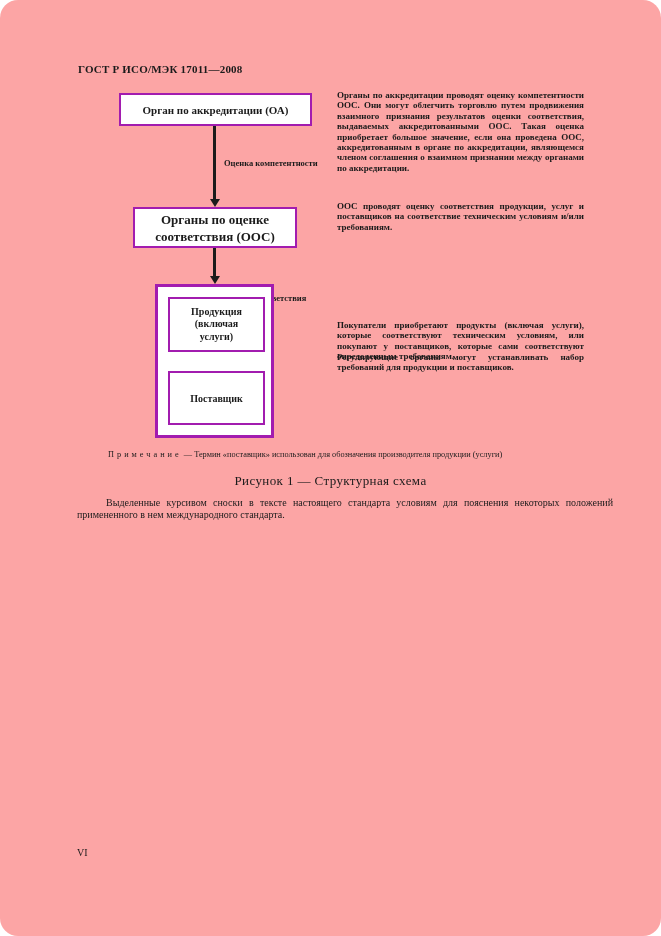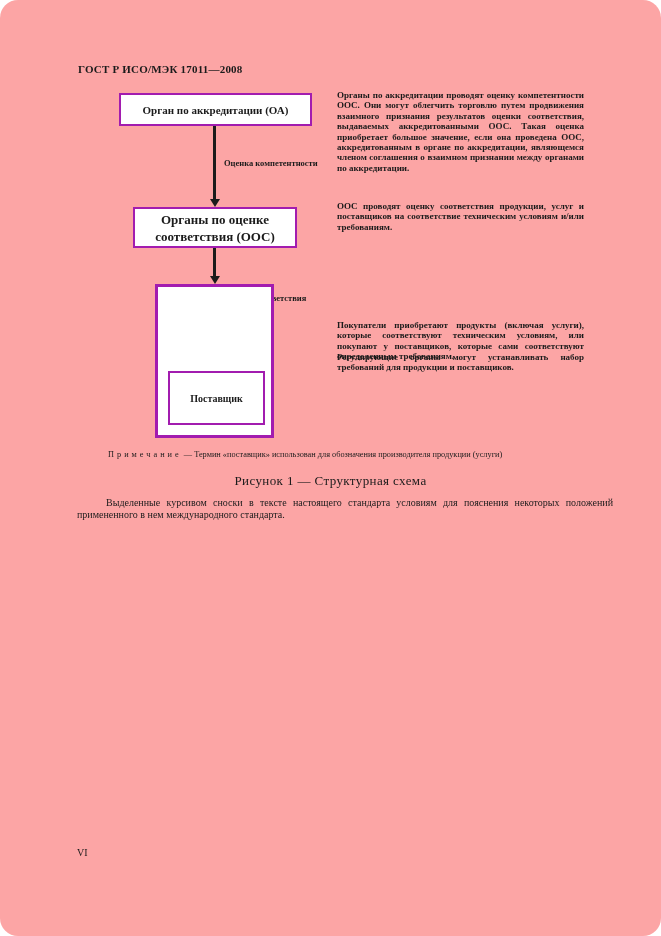--- a/index.html
+++ b/index.html
@@ -125,20 +125,23 @@
   <div class="dbox box-oos">
     <span>Органы по оценке соответствия (ООС)</span>
   </div>
 
   <div class="vline line2"></div>
   <div class="arrowhead head2"></div>
   <div class="arrow-label label2">Оценка соответствия</div>
 
   <div class="dbox box-outer"></div>
 
+  <div class="dbox box-prod">
+    <span class="inner">Продукция (включая услуги)</span>
+  </div>
 
   <div class="dbox box-supp">
     <span>Поставщик</span>
   </div>
 
   <div class="side-para sp1">Органы по аккредитации проводят оценку компетентности ООС. Они могут облегчить торговлю путем продвижения взаимного признания результатов оценки соответствия, выдаваемых аккредитованными ООС. Такая оценка приобретает большое значение, если она проведена ООС, аккредитованным в органе по аккредитации, являющемся членом соглашения о взаимном признании между органами по аккредитации.</div>
   <div class="side-para sp2">ООС проводят оценку соответствия продукции, услуг и поставщиков на соответствие техническим условиям и/или требованиям.</div>
   <div class="side-para sp3">Покупатели приобретают продукты (включая услуги), которые соответствуют техническим условиям, или покупают у поставщиков, которые сами соответствуют определенным требованиям.</div>
   <div class="side-para sp4">Регулирующие органы могут устанавливать набор требований для продукции и поставщиков.</div>
 

